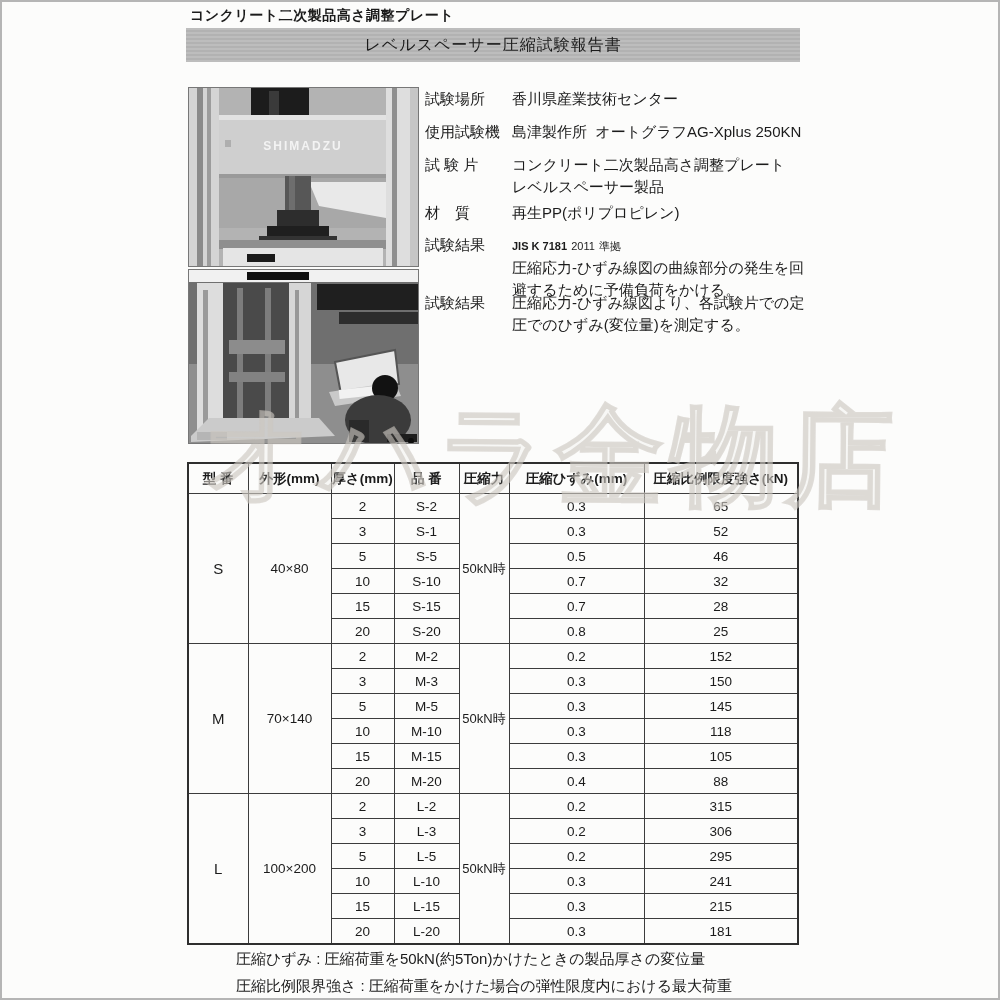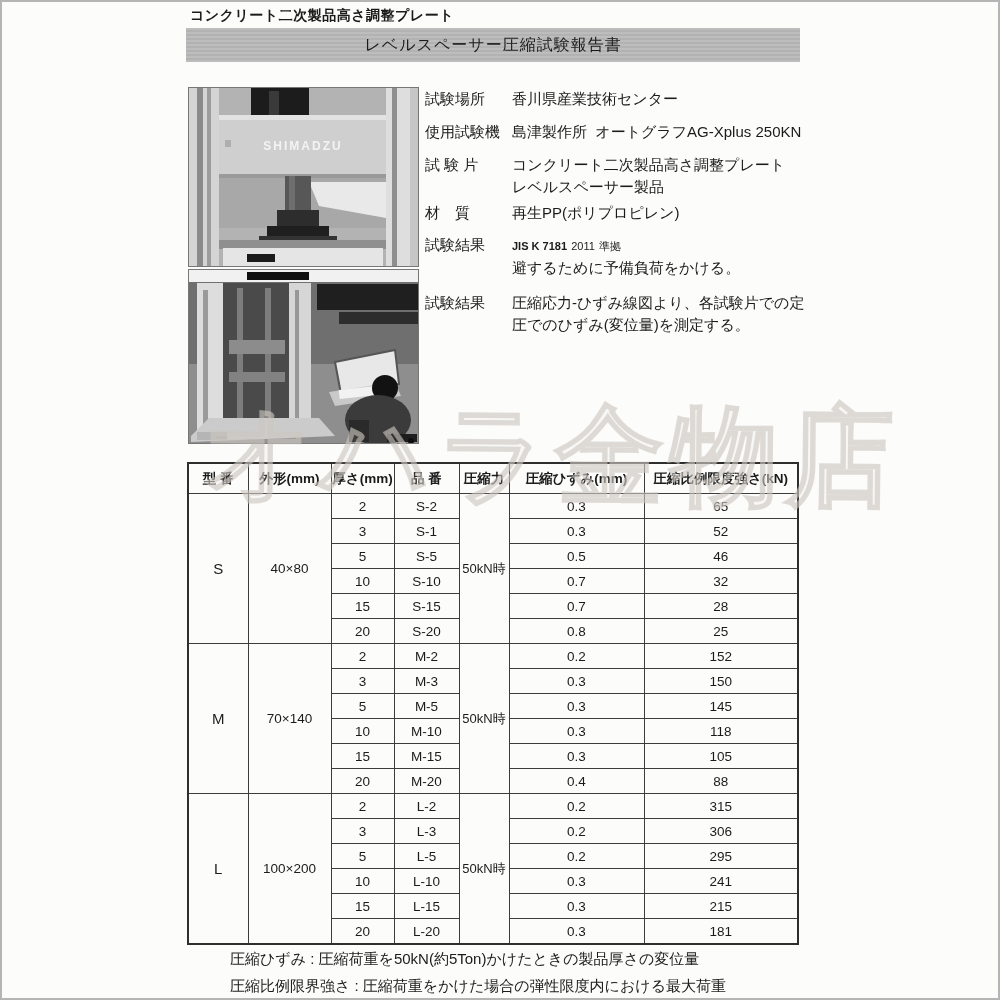--- a/index.html
+++ b/index.html
@@ -41,21 +41,21 @@
   }
   .results-table th,.results-table td{
     border:1px solid #3c3c3c;text-align:center;vertical-align:middle;
     font-size:13.5px;padding:0;overflow:hidden;white-space:pre;
   }
   .results-table thead th{height:29px;font-weight:600;margin-top:6px;}
   .results-table tbody td{height:24px;}
   .results-table td.model{font-size:15px;}
   .results-table td.force{font-size:13px;}
   
-  .notes{position:absolute;left:230px;top:945px;font-size:15px;line-height:27px;}
+  .notes{position:absolute;left:236px;top:945px;font-size:15px;line-height:27px;}
   .notes .note{display:block;white-space:pre;}
   
   .watermark{
     position:absolute;left:203px;top:383px;z-index:5;pointer-events:none;
     font-size:108px;font-weight:700;letter-spacing:7px;white-space:nowrap;
     color:rgba(214,210,203,0.12);
     -webkit-text-stroke:2px rgba(204,199,191,0.6);
     transform:rotate(.5deg);
   }
 </style>
@@ -164,20 +164,21 @@
   <div class="info-row" style="top:202px">
     <span class="info-label">材　質</span>
     <div class="info-value">
         <span class="line">再生PP(ポリプロピレン)</span>
       </div>
   </div>
   <div class="info-row" style="top:234px">
     <span class="info-label">試験結果</span>
     <div class="info-value">
       <span class="line"><span class="jis-main">JIS K 7181</span> <span class="jis-small">2011</span> <span class="jis-small">準拠</span></span>
+      <span class="line">圧縮応力-ひずみ線図の曲線部分の発生を回</span>
       <span class="line">避するために予備負荷をかける。</span>
     </div>
   </div>
   <div class="info-row" style="top:292px">
     <span class="info-label">試験結果</span>
     <div class="info-value">
       <span class="line">圧縮応力-ひずみ線図より、各試験片での定</span>
       <span class="line">圧でのひずみ(変位量)を測定する。</span>
     </div>
   </div>

